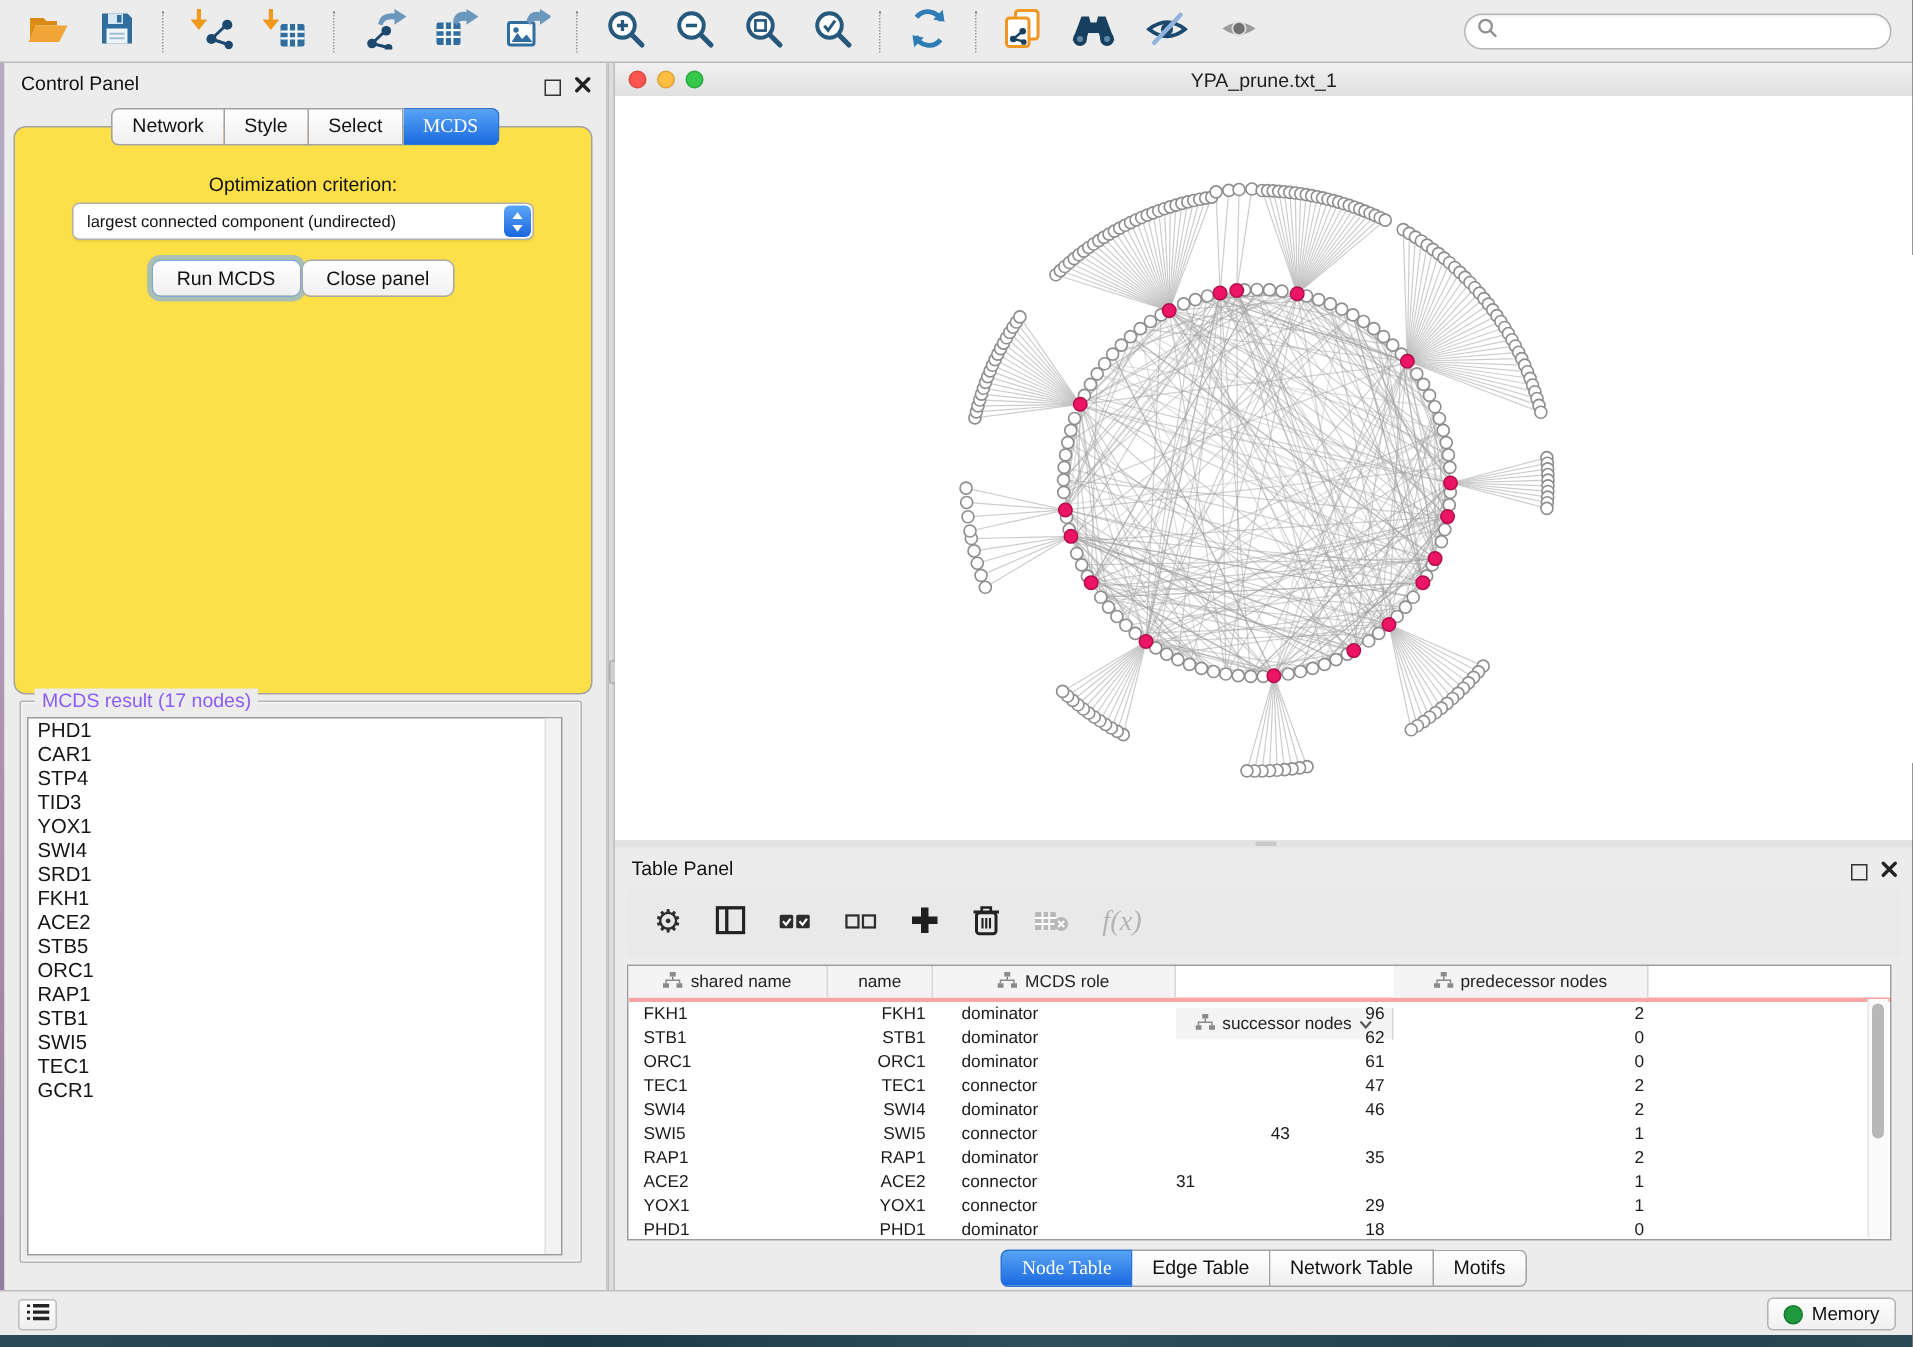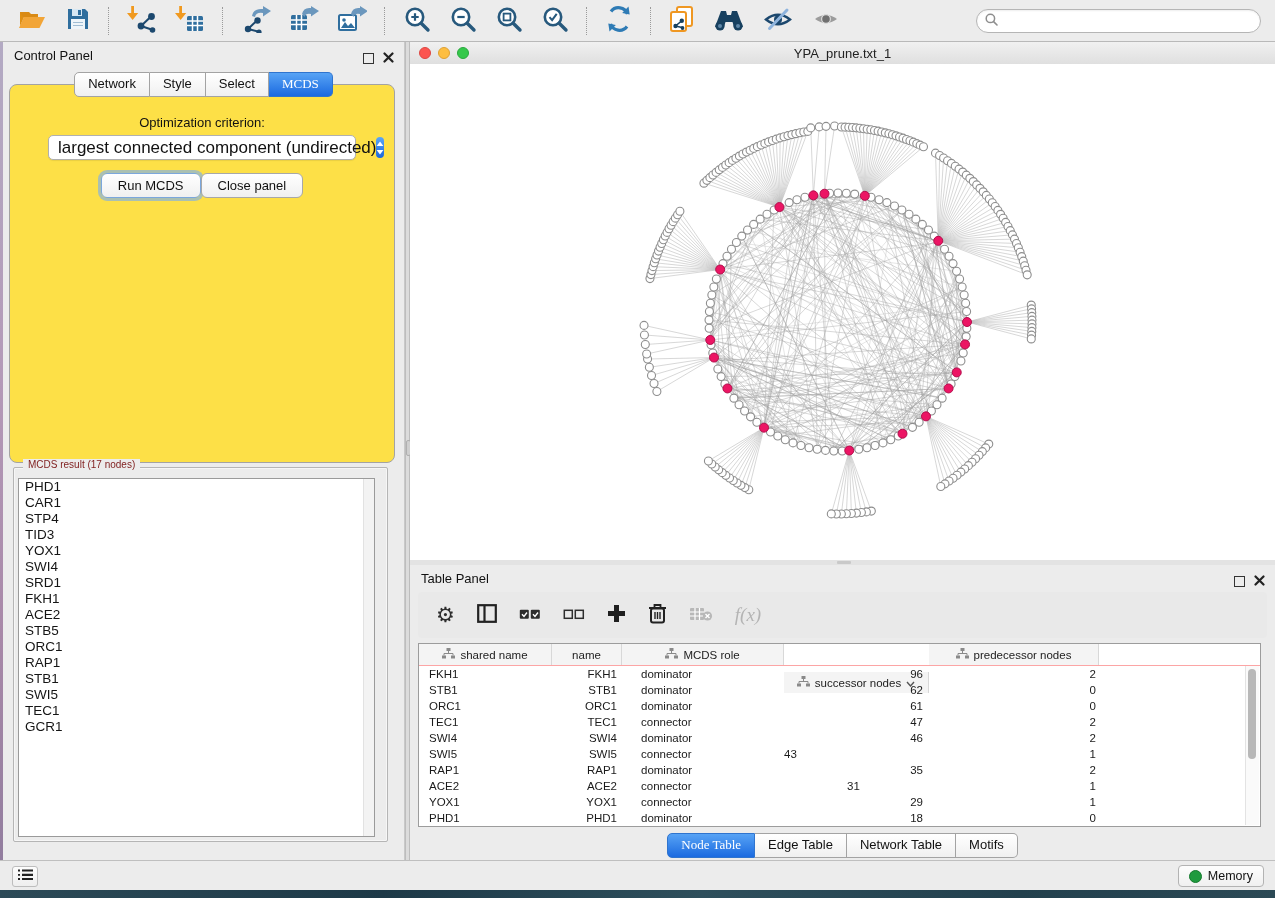--- a/index.html
+++ b/index.html
@@ -33,29 +33,29 @@
   .seg{border:1px solid #a3a3a3;border-left:none;background:linear-gradient(#ffffff,#f0f0f0);
     font-size:13px;padding:3px 13px 4px;color:#111;cursor:default;}
   .seg:first-child{border-left:1px solid #a3a3a3;border-radius:5px 0 0 5px;}
   .seg:last-child{border-radius:0 5px 5px 0;}
   .seg.active{background:linear-gradient(#57a3f5,#1b6ae0);color:#fff;border-color:#2f74ce;font-family:Liberation Serif, serif;}
   .inner-panel{position:absolute;left:6px;top:42px;width:384px;height:377px;background:#fde047;
     border:1px solid #a3a3a3;border-radius:8px;}
   .opt-label{position:absolute;top:30px;width:100%;text-align:center;font-size:13px;color:#111;}
   .combo{position:absolute;left:38px;top:50px;width:308px;height:25px;background:#fff;border:1px solid #b0b0b0;
     border-radius:5px;display:flex;align-items:center;box-sizing:border-box;box-shadow:0 1px 1px rgba(0,0,0,.08);}
-  .combo .combo-value{flex:1;font-size:17px;padding-left:9px;color:#111;white-space:nowrap;}
+  .combo .combo-value{flex:1;font-size:11px;padding-left:9px;color:#111;white-space:nowrap;}
   .combo .stepper{width:18px;height:21px;margin-right:1px;border-radius:4px;background:linear-gradient(#5ba7f7,#1a66dd);
     display:flex;align-items:center;justify-content:center;}
   .btn-row{position:absolute;top:88px;width:100%;display:flex;justify-content:center;}
   .mac-btn{font-family:"Liberation Sans",sans-serif;font-size:13px;color:#111;background:linear-gradient(#ffffff,#f0f0f0);
     border:1px solid #a8a8a8;border-radius:6px;padding:4px 16px;cursor:default;}
   .mac-btn.focused{box-shadow:0 0 0 3px rgba(115,170,250,.6);border-color:#7ba7dd;}
   .mcds-group{position:absolute;left:10px;top:425px;width:373px;height:373px;border:1px solid #b5b5b5;border-radius:2px;box-shadow:inset 0 0 0 1px #f6f6f6;}
-  .group-legend{position:absolute;left:9px;top:-9px;background:#ececec;padding:0 5px;font-size:10px;color:#7f1d1d;}
+  .group-legend{position:absolute;left:9px;top:-9px;background:#ececec;padding:0 5px;font-size:13px;color:#8b5cf6;}
   .mcds-list{position:absolute;left:4px;top:10px;right:12px;bottom:4px;background:#fff;border:1px solid #9a9a9a;overflow:hidden;}
   .mcds-item{font-size:13.5px;line-height:16px;padding-left:6px;color:#151515;}
   .list-track{position:absolute;top:1px;bottom:1px;right:1px;width:10px;background:#f3f3f3;border-left:1px solid #e2e2e2;}
 
   
   .v-splitter{position:absolute;left:405px;top:42px;width:5px;height:818px;background:#dcdcdc;border-left:1px solid #bdbdbd;border-right:1px solid #bdbdbd;box-sizing:border-box;}
   .v-splitter .knob{position:absolute;top:398px;left:0px;width:5px;height:16px;background:#cfcfcf;border:1px solid #b0b0b0;border-radius:2px;box-sizing:border-box;}
   .h-splitter{position:absolute;left:410px;top:560px;width:865px;height:5px;background:#e3e3e3;}
   .h-splitter .knob{position:absolute;left:427px;top:1px;width:14px;height:3px;background:#c9c9c9;border-radius:1px;}
 
@@ -70,21 +70,21 @@
   .net-canvas{position:absolute;left:0;top:22px;background:#fff;}
 
   
   .table-panel{position:absolute;left:410px;top:565px;width:865px;height:295px;background:#ececec;box-sizing:border-box;}
   .table-toolbar{position:absolute;left:8px;top:27px;width:849px;height:46px;background:#e9e9e9;border-radius:4px;
     display:flex;align-items:center;gap:22px;padding-left:18px;box-sizing:border-box;}
   .ttb{background:none;border:none;padding:0;display:flex;align-items:center;cursor:default;}
   .gear-glyph{font-size:21px;color:#2d2d2d;line-height:20px;}
   .fx{font-family:"Liberation Serif",serif;font-style:italic;font-size:19px;color:#b4b4b4;}
   .table-wrap{position:absolute;left:8px;top:78px;width:843px;height:184px;background:#fff;border:1px solid #9c9c9c;box-sizing:border-box;overflow:hidden;}
-  .thead{display:flex;height:21px;border-bottom:1px solid #fca5a5;background:#fff;}
+  .thead{display:flex;height:21px;border-bottom:3px solid #fca5a5;background:#fff;}
   .th{display:flex;align-items:center;justify-content:center;gap:5px;font-size:11.5px;color:#222;background:#f4f4f4;
     border-right:1px solid #d8d8d8;box-sizing:border-box;height:21px;}
   .tbody .trow{display:flex;height:16px;align-items:center;}
   .td{font-size:11.5px;color:#1a1a1a;box-sizing:border-box;white-space:nowrap;overflow:hidden;}
   .vscroll{position:absolute;top:22px;right:1px;bottom:1px;width:13px;background:#fafafa;border-left:1px solid #e3e3e3;}
   .vthumb{position:absolute;left:2px;top:3px;width:8px;height:90px;background:#b8b8b8;border-radius:4px;}
   .bottom-tabs{position:absolute;left:0;top:268px;width:100%;display:flex;justify-content:center;}
 
   
   .status-bar{position:absolute;left:0;top:860px;width:1275px;height:30px;background:#ececec;border-top:1px solid #bfbfbf;box-sizing:border-box;}
@@ -1223,35 +1223,35 @@
             <div class="td" style="width: 133px; text-align: left; padding-left: 10px;">SWI4</div>
             <div class="td" style="width: 70px; text-align: right; padding-right: 5px;">SWI4</div>
             <div class="td" style="width: 162px; text-align: left; padding-left: 19px;">dominator</div>
             <div class="td" style="width: 145px; text-align: right; padding-right: 6px;">46</div>
             <div class="td" style="width: 170px; text-align: right; padding-right: 3px;">2</div>
           </div>
           <div class="trow">
             <div class="td" style="width: 133px; text-align: left; padding-left: 10px;">SWI5</div>
             <div class="td" style="width: 70px; text-align: right; padding-right: 5px;">SWI5</div>
             <div class="td" style="width: 162px; text-align: left; padding-left: 19px;">connector</div>
-            <div class="td" style="width: 145px; text-align: left; padding-right: 6px;">43</div>
+            <div class="td" style="width: 145px; text-align: center; padding-right: 6px;">43</div>
             <div class="td" style="width: 170px; text-align: right; padding-right: 3px;">1</div>
           </div>
           <div class="trow">
             <div class="td" style="width: 133px; text-align: left; padding-left: 10px;">RAP1</div>
             <div class="td" style="width: 70px; text-align: right; padding-right: 5px;">RAP1</div>
             <div class="td" style="width: 162px; text-align: left; padding-left: 19px;">dominator</div>
             <div class="td" style="width: 145px; text-align: right; padding-right: 6px;">35</div>
             <div class="td" style="width: 170px; text-align: right; padding-right: 3px;">2</div>
           </div>
           <div class="trow">
             <div class="td" style="width: 133px; text-align: left; padding-left: 10px;">ACE2</div>
             <div class="td" style="width: 70px; text-align: right; padding-right: 5px;">ACE2</div>
             <div class="td" style="width: 162px; text-align: left; padding-left: 19px;">connector</div>
-            <div class="td" style="width: 145px; text-align: center; padding-right: 6px;">31</div>
+            <div class="td" style="width: 145px; text-align: left; padding-right: 6px;">31</div>
             <div class="td" style="width: 170px; text-align: right; padding-right: 3px;">1</div>
           </div>
           <div class="trow">
             <div class="td" style="width: 133px; text-align: left; padding-left: 10px;">YOX1</div>
             <div class="td" style="width: 70px; text-align: right; padding-right: 5px;">YOX1</div>
             <div class="td" style="width: 162px; text-align: left; padding-left: 19px;">connector</div>
             <div class="td" style="width: 145px; text-align: right; padding-right: 6px;">29</div>
             <div class="td" style="width: 170px; text-align: right; padding-right: 3px;">1</div>
           </div>
           <div class="trow">

